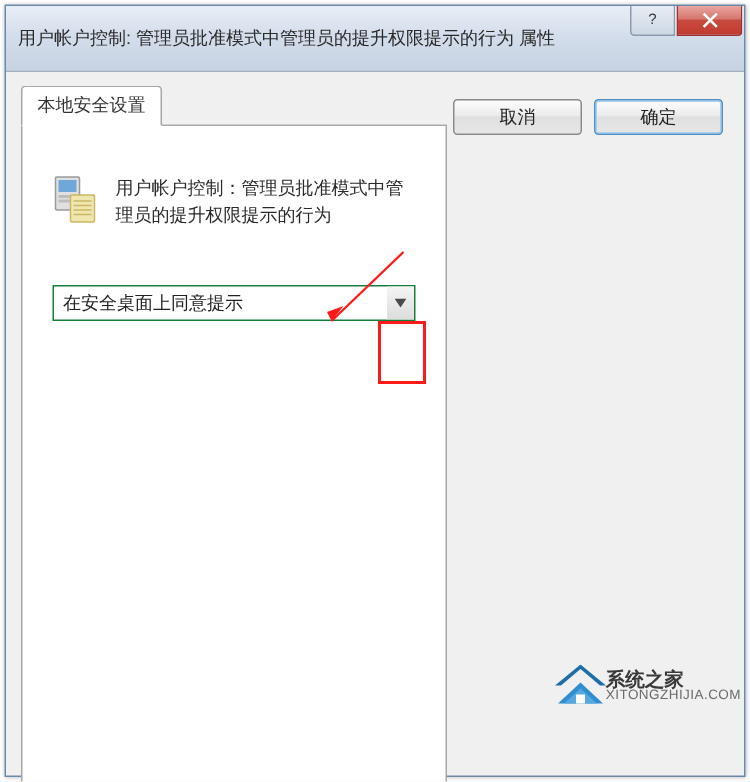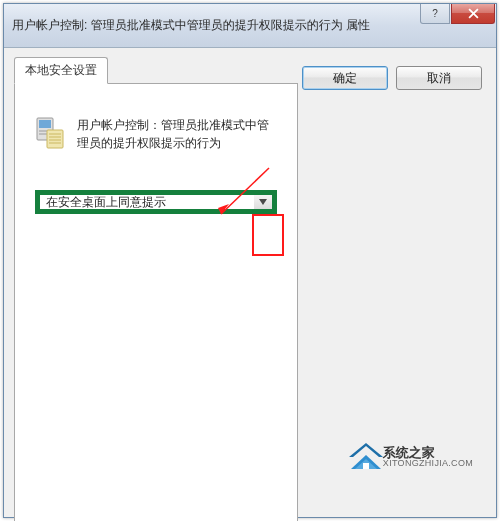--- a/index.html
+++ b/index.html
@@ -16,30 +16,30 @@
     .tabs-wrap { flex: 1; display: flex; flex-direction: column; }
     .tab-strip { display: flex; position: relative; z-index: 2; }
     .tab { font-size: 12px; padding: 4px 10px 4px 10px; border: 1px solid #a8a8a8; border-bottom: none; background: #f0f0f0; margin-right: -1px; border-radius: 3px 3px 0 0; color: #333; }
     .tab.active { background: #fff; position: relative; top: 1px; border-bottom: 1px solid #fff; }
     .tab-panel { flex: 1; border: 1px solid #a8a8a8; background: #fff; padding: 32px 18px; position: relative; }
     .policy-row { display: flex; gap: 10px; }
     .policy-icon { width: 34px; height: 34px; flex-shrink: 0; }
     .policy-icon svg { width: 34px; height: 34px; }
     .policy-desc { font-size: 12px; color: #2a2a2a; line-height: 1.5; }
     .combo-wrap { margin-top: 38px; padding: 0 2px; position: relative; }
-    .combo { width: 100%; height: 24px; border: 5px solid #15803d; background: #fff; display: flex; align-items: center; padding-left: 6px; font-size: 12px; color: #222; }
+    .combo { width: 100%; height: 24px; border: 1px solid #15803d; background: #fff; display: flex; align-items: center; padding-left: 6px; font-size: 12px; color: #222; }
     .combo-button { margin-left: auto; width: 18px; height: 100%; display: flex; align-items: center; justify-content: center; border-left: none; background: linear-gradient(to bottom,#f4f4f4,#ddd); }
     .combo-button svg { width: 8px; height: 6px; }
     .red-highlight { position: absolute; border: 2px solid #ff1a1a; pointer-events: none; }
     .red-highlight.box { right: 13px; top: 130px; width: 32px; height: 42px; }
     .arrow-annot { position: absolute; right: 20px; top: 78px; width: 70px; height: 60px; pointer-events: none; }
     .button-row { display: flex; justify-content: flex-end; gap: 8px; padding: 10px 4px 4px 4px; }
     .win-btn { min-width: 86px; height: 24px; font-size: 12px; border: 1px solid #8a8a8a; border-radius: 3px; background: linear-gradient(to bottom, #fdfdfd 0%, #ececec 45%, #e0e0e0 50%, #e6e6e6 100%); color: #222; display: flex; align-items: center; justify-content: center; }
     .win-btn.default { border-color: #4d90c7; box-shadow: 0 0 0 1px #a8d0ee inset; }
-    .watermark { position: absolute; right: 23px; bottom: 46px; display: flex; align-items: center; gap: 0; }
+    .watermark { position: absolute; right: 2px; bottom: 46px; display: flex; align-items: center; gap: 0; }
     .watermark .wm-text { display: flex; flex-direction: column; line-height: 1; }
     .watermark .wm-cn { font-size: 13px; font-weight: bold; color: #3a3a3a; }
     .watermark .wm-url { font-size: 9px; color: #6b6b6b; letter-spacing: 0.3px; }
     .watermark svg { width: 34px; height: 28px; }
   </style>
 </head>
 <body>
 
 <div class="dialog">
   <div class="titlebar">
@@ -91,22 +91,22 @@
         <div class="red-highlight box"></div>
         <svg class="arrow-annot" viewBox="0 0 70 60">
           <line x1="62" y1="6" x2="14" y2="52" stroke="#ff1a1a" stroke-width="1.5"></line>
           <path d="M14 52 L22 42 L11 46 Z" fill="#ff1a1a"></path>
         </svg>
 
       </div>
     </div>
 
     <div class="button-row">
+      <div class="win-btn">取消</div>
       <div class="win-btn default">确定</div>
-      <div class="win-btn">取消</div>
     </div>
   </div>
 
   <div class="watermark">
     <svg viewBox="0 0 34 28">
       <path d="M2 26 L17 12 L32 26 Z" fill="#2f8ecf"></path>
       <path d="M6 26 L17 16 L28 26 Z" fill="#56a9df"></path>
       <rect x="14" y="20" width="6" height="6" fill="#fff"></rect>
       <path d="M0 14 L17 0 L34 14 L30 14 L17 3 L4 14 Z" fill="#1e6fa8"></path>
     </svg>

